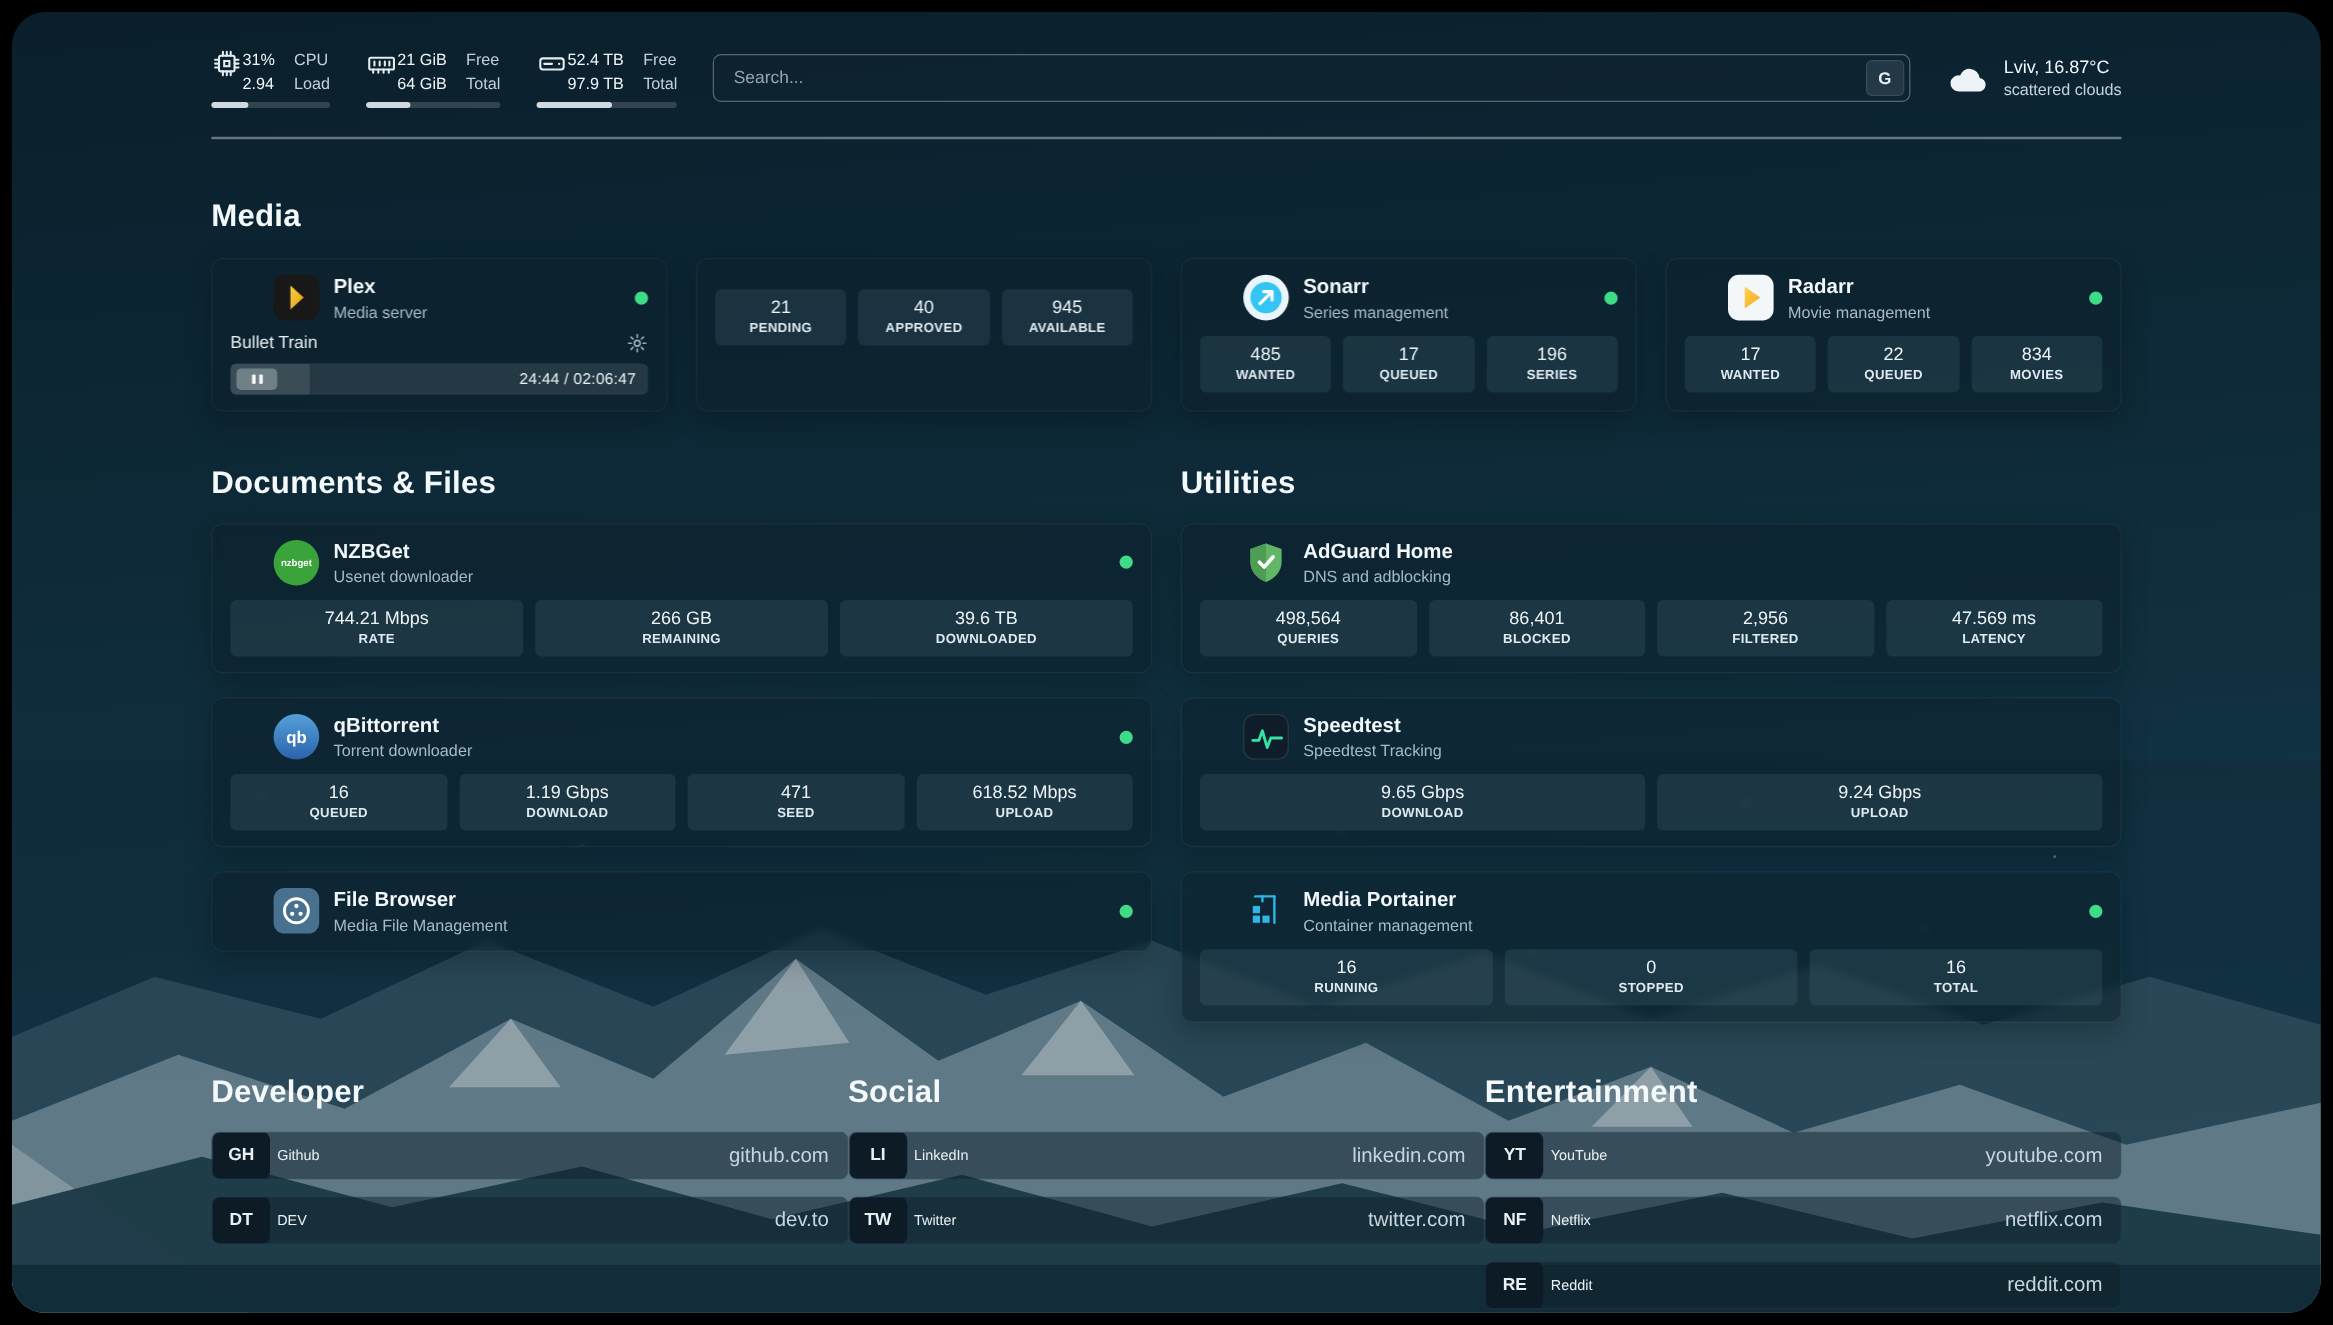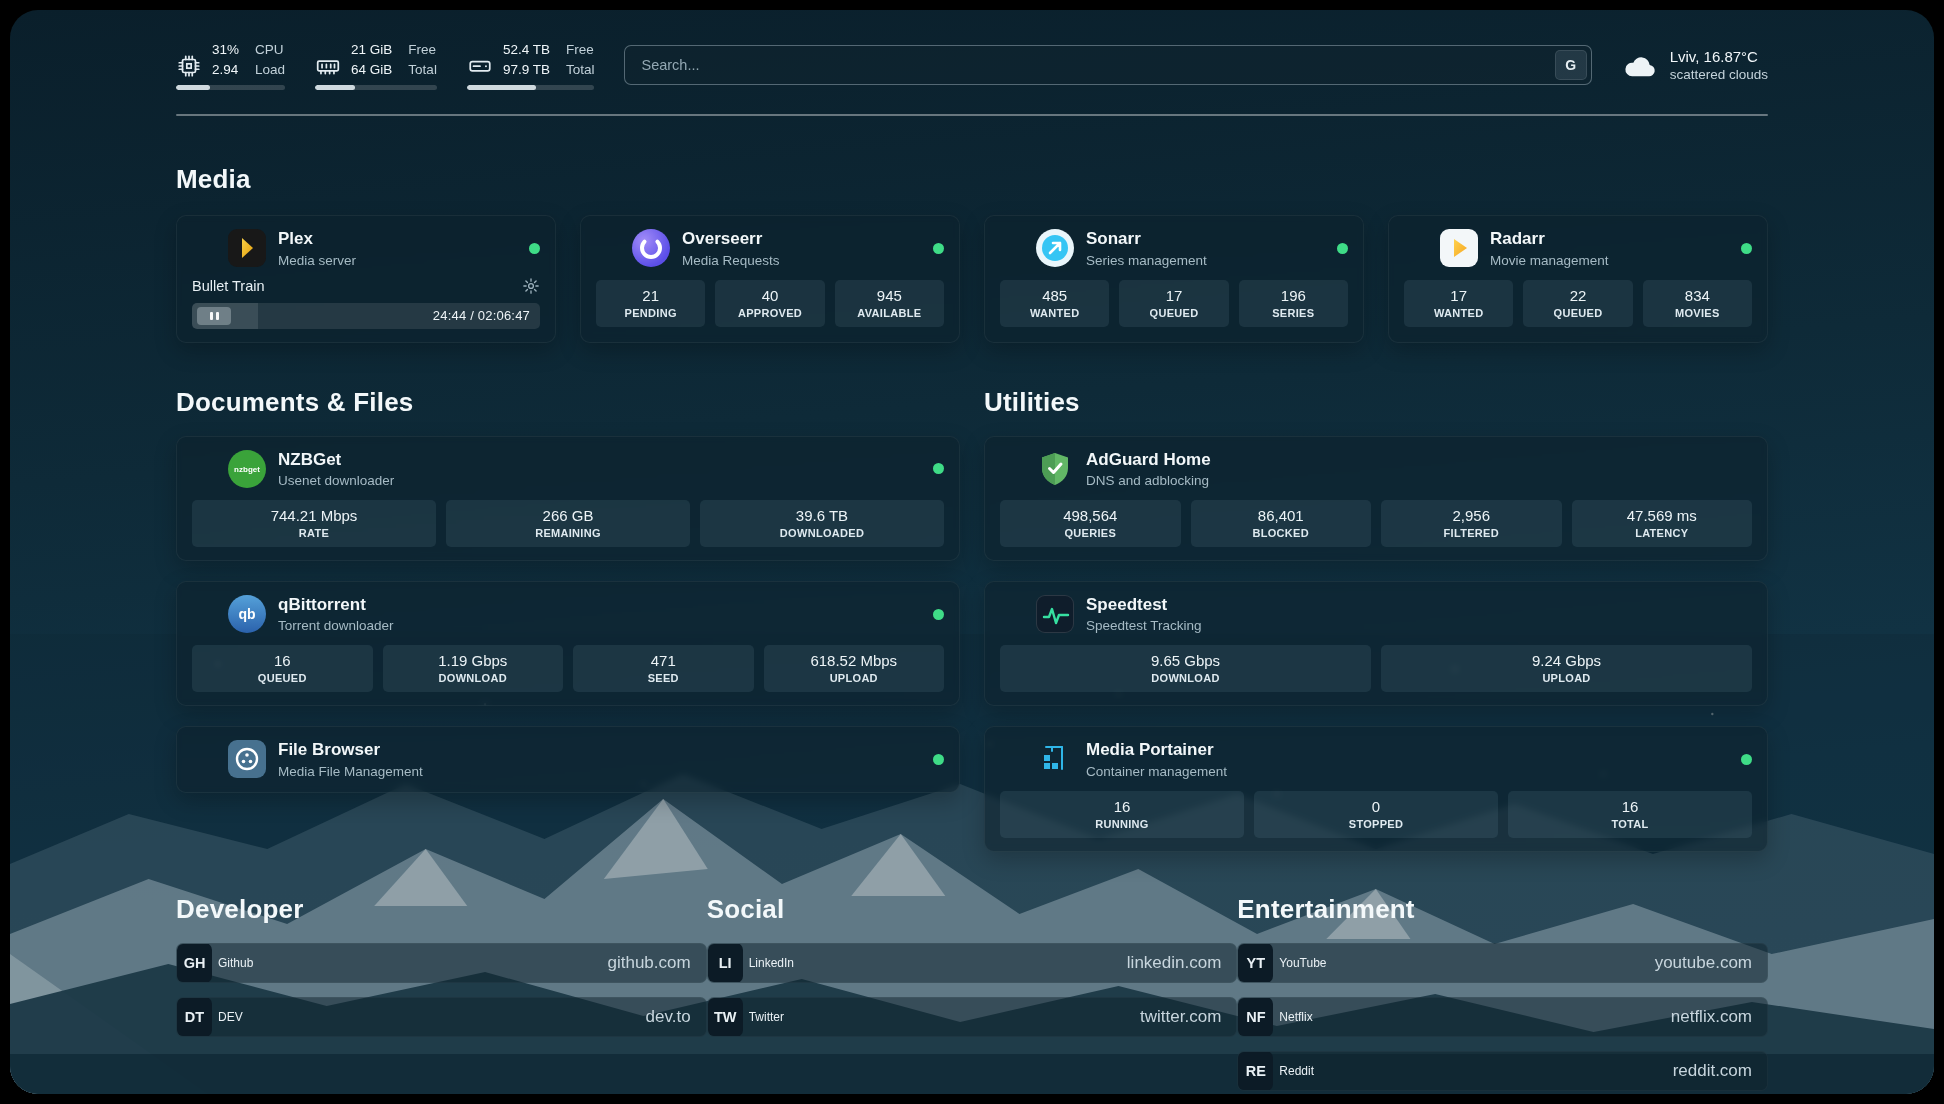--- a/index.html
+++ b/index.html
@@ -9,21 +9,21 @@
   .screen { position:absolute; inset:10px; border-radius:28px; overflow:hidden;
     background:linear-gradient(175deg,#0a1f2b 0%,#0e2a38 38%,#123547 72%,#14394b 100%); }
   .bg-svg { position:absolute; left:0; right:0; bottom:0; width:100%; height:460px; display:block; }
 
   .content { position:relative; z-index:2; height:100%; padding:0 166px; }
 
   
   .topbar { display:flex; align-items:center; gap:30px; padding-top:30px; }
   .metrics { display:flex; gap:30px; align-items:flex-start; }
   .metric { display:flex; flex-direction:column; }
-  .m-top { display:flex; align-items:flex-end; gap:10px; }
+  .m-top { display:flex; align-items:flex-start; }
   .m-icon { width:26px; height:26px; color:#e3ecf1; flex:none; }
   .m-cols { display:flex; gap:16px; }
   .m-col { display:flex; flex-direction:column; font-size:13.5px; line-height:1.45; }
   .m-col.vals { color:#f0f6f9; }
   .m-col.labs { color:#c2d1d9; }
   .m-bar { margin-top:6px; height:5px; background:rgba(255,255,255,0.16); border-radius:3px; overflow:hidden; }
   .m-bar i { display:block; height:100%; background:#cfd9de; border-radius:3px; }
 
   .search-wrap { flex:1; position:relative; }
   .search-wrap input { width:100%; height:40px; background:rgba(16,36,48,0.55);
@@ -89,21 +89,21 @@
     color:#fff; font-weight:700; font-size:14px; }
   .ic-fb { background:#47718f; }
   .ic-adguard { background:transparent; }
   .ic-speedtest { background:#0f1d2b; border:1px solid rgba(255,255,255,0.12); }
   .ic-portainer { background:transparent; }
 
   
   .bookmarks { display:grid; grid-template-columns:1fr 1fr 1fr; align-items:start; }
   .bm { display:flex; align-items:center; background:rgba(13,33,44,0.5); border:1px solid rgba(255,255,255,0.04);
     border-radius:7px; height:40px; margin-bottom:14px; overflow:hidden; cursor:pointer; }
-  .bicon { width:35px; height:40px; flex:none; background:#0c1b26; color:#e9f0f4;
+  .bicon { width:48px; height:40px; flex:none; background:#0c1b26; color:#e9f0f4;
     font-size:14.5px; font-weight:700; display:grid; place-items:center; border-radius:7px; }
   .bname { margin-left:6px; font-size:12px; color:#eaf1f5; }
   .burl { margin-left:auto; margin-right:15px; font-size:17px; color:#c7d5dd; }
 </style>
 </head>
 <body>
 
 <div class="screen">
 
   <svg class="bg-svg" viewBox="0 0 1944 460" preserveAspectRatio="none" aria-hidden="true">
@@ -259,32 +259,20 @@
           <i class="pfill" style="width: 19%;"></i>
           <span class="pause">
               <i class="pbar"></i>
               <i class="pbar"></i>
             </span>
           <span class="ptime">24:44 / 02:06:47</span>
         </div>
       </article>
 
       <article class="card">
-        <div class="card-head">
-          <span class="sicon ic-overseerr">
-            <svg width="38" height="38" viewBox="0 0 38 38">
-              <circle cx="19" cy="19" r="9" fill="none" stroke="#ffffff" stroke-width="4" stroke-dasharray="42 15" transform="rotate(-45 19 19)" stroke-linecap="round"></circle>
-            </svg>
-          </span>
-          <div class="stext">
-            <div class="sname">Overseerr</div>
-            <div class="sdesc">Media Requests</div>
-          </div>
-          <span class="dot"></span>
-        </div>
         <div class="stats">
           <div class="stat">
             <div class="sv">21</div>
               <div class="sl">PENDING</div>
           </div>
           <div class="stat">
             <div class="sv">40</div>
               <div class="sl">APPROVED</div>
           </div>
           <div class="stat">

